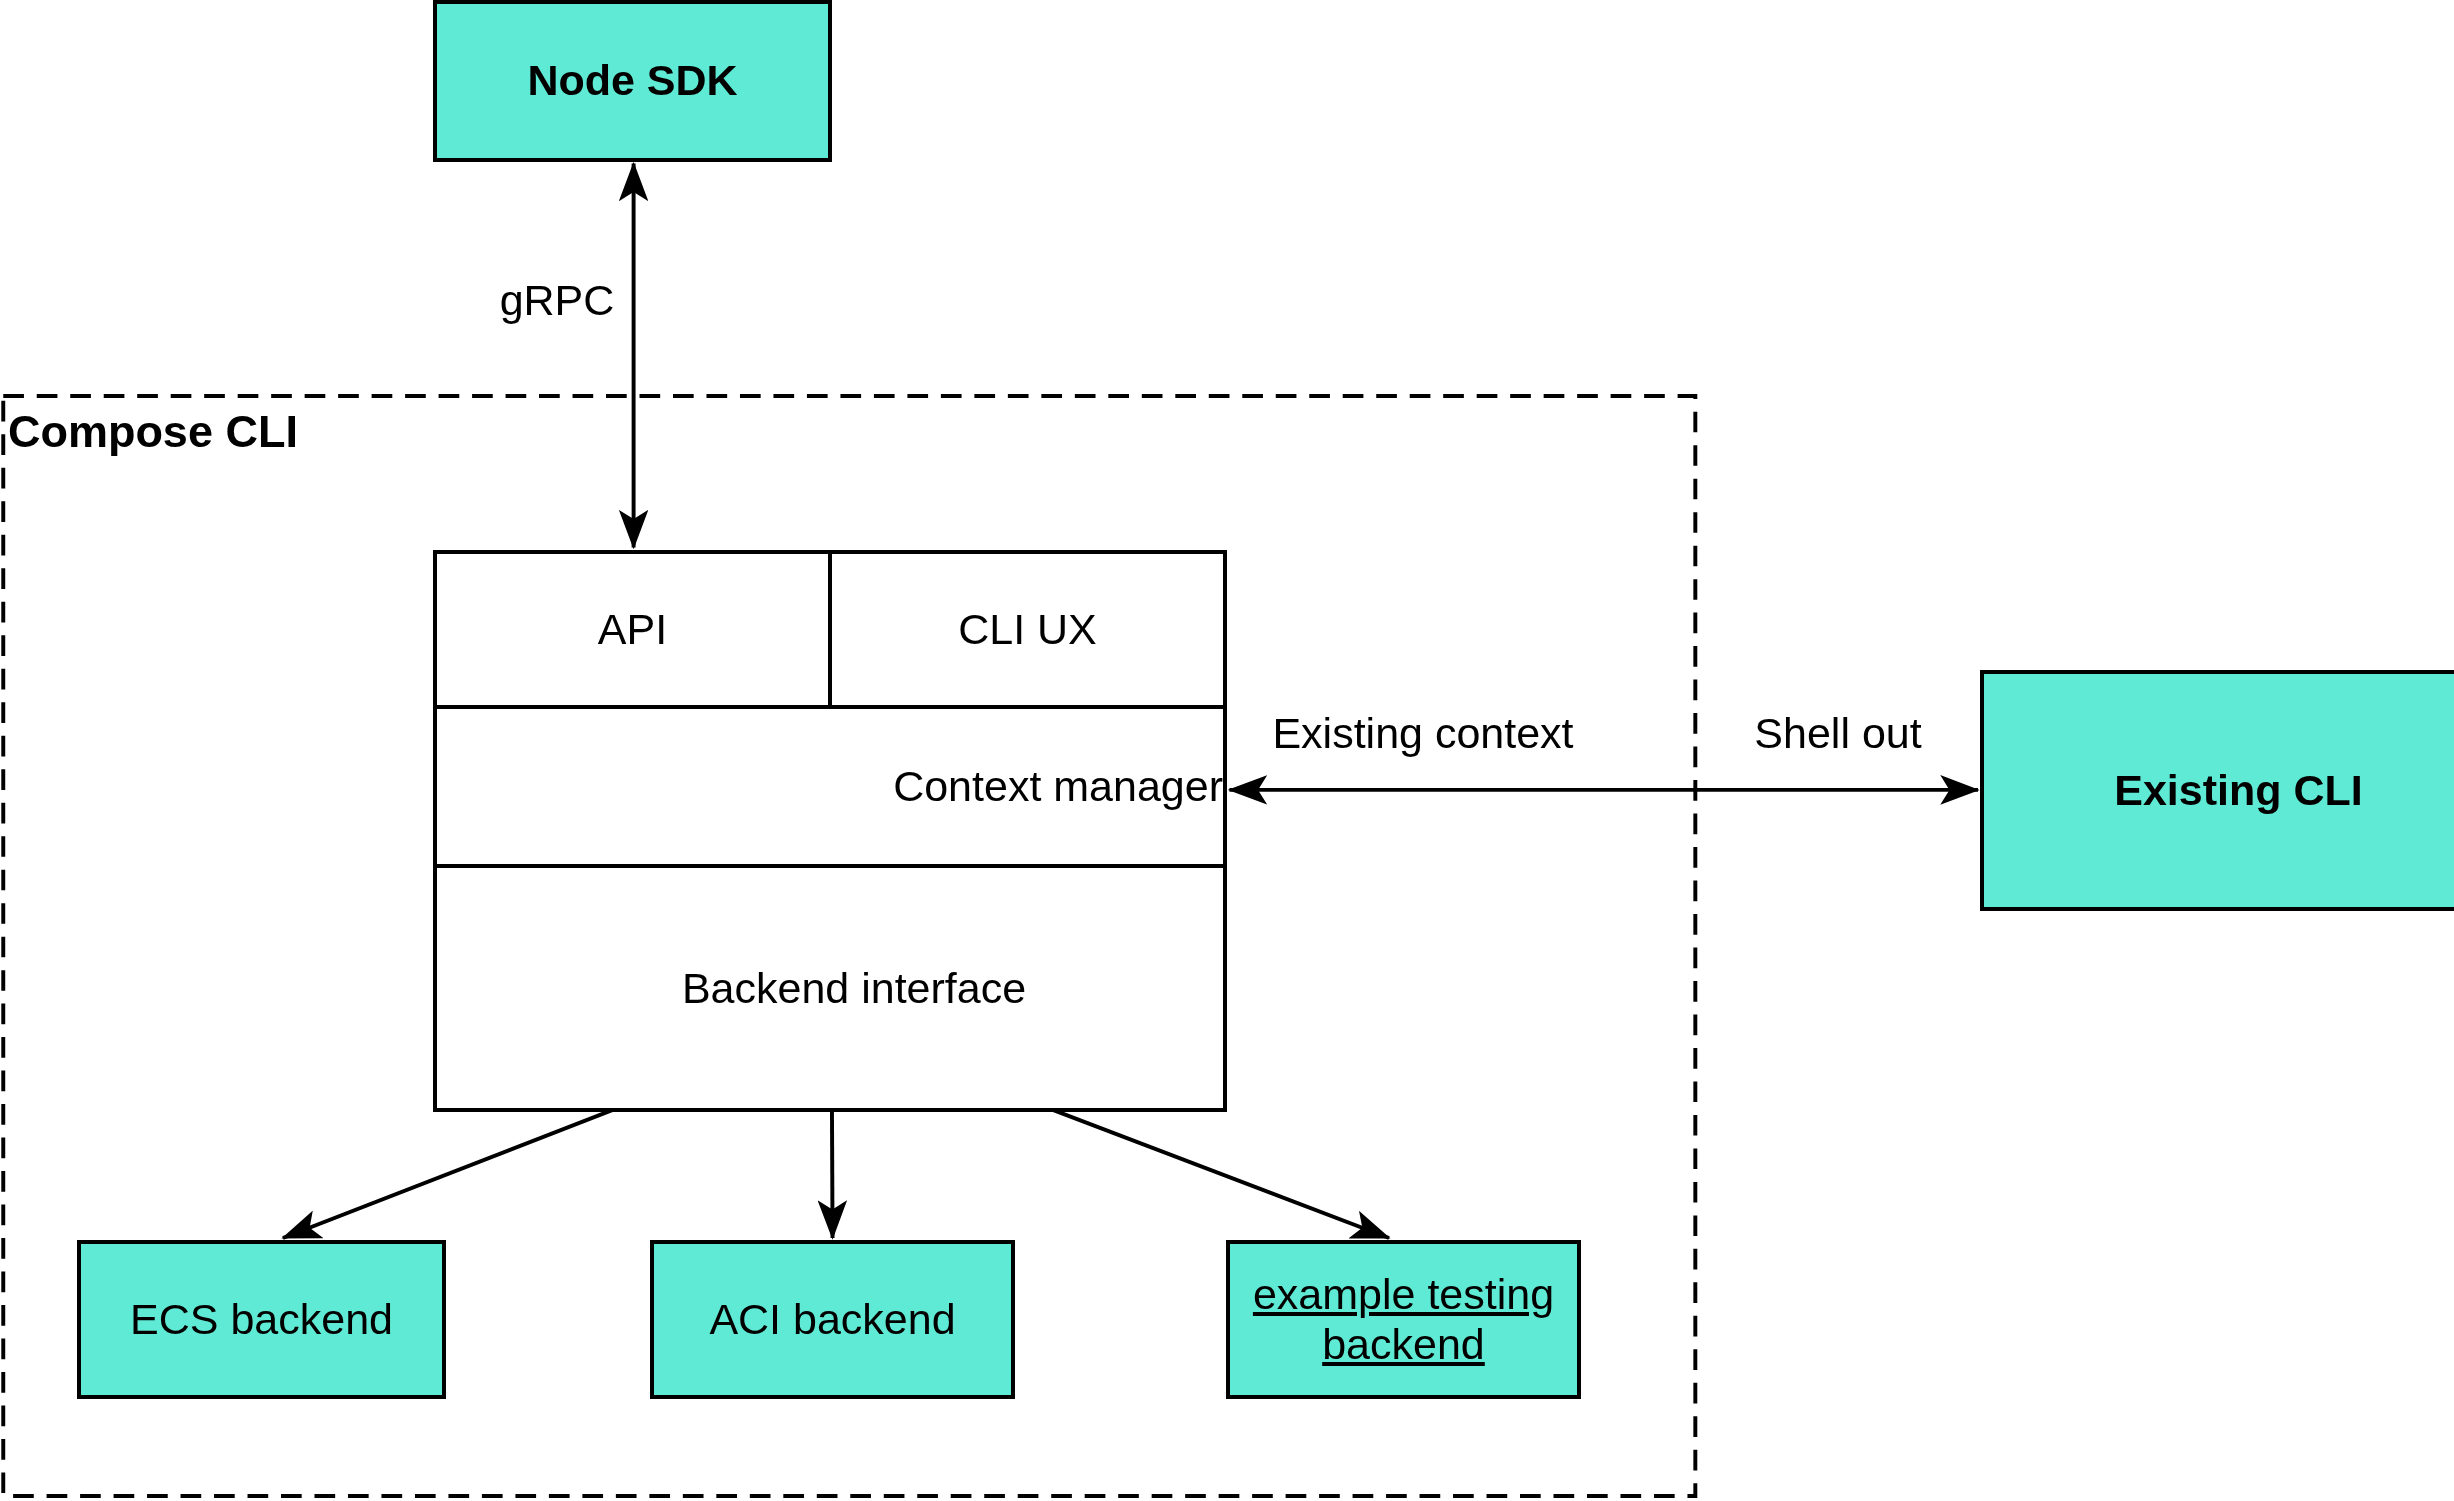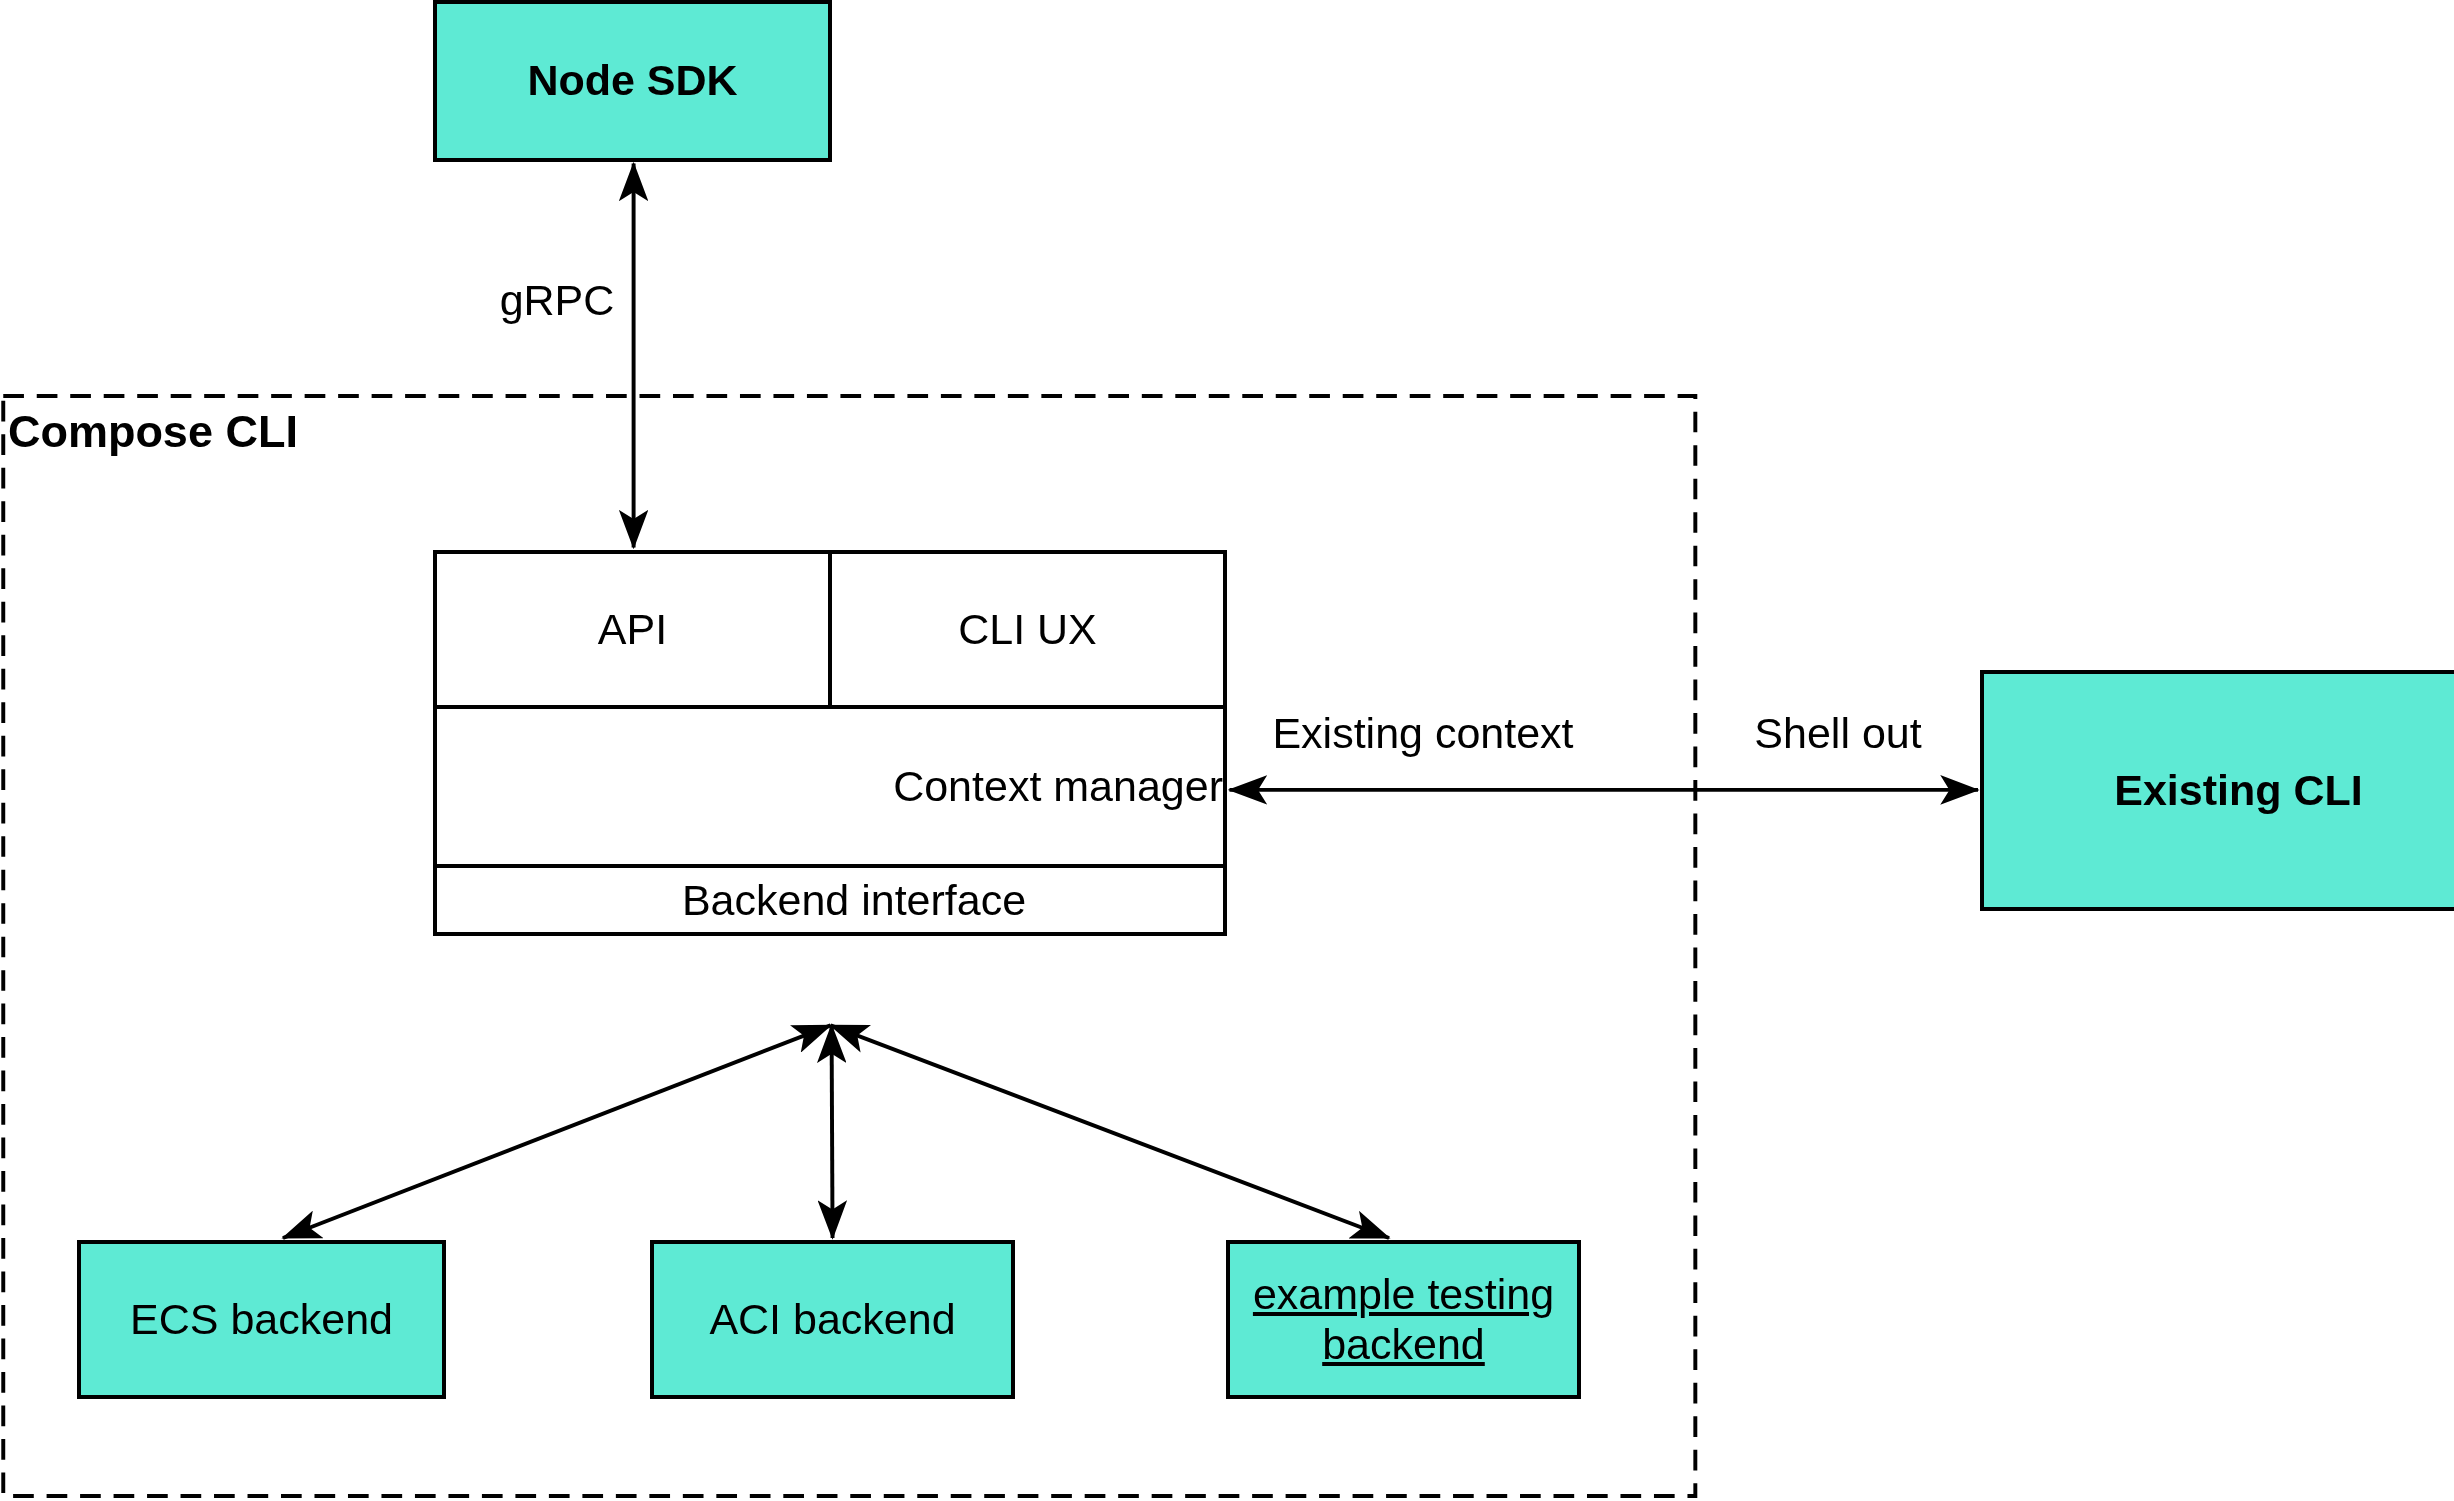--- a/index.html
+++ b/index.html
@@ -38,21 +38,21 @@
 
   .node-sdk    { left: 433px;  top: 0px;    width: 399px; height: 162px; }
   .existing-cli{ left: 1980px; top: 670px;  width: 517px; height: 241px; }
   .ecs-backend { left: 77px;   top: 1240px; width: 369px; height: 159px; }
   .aci-backend { left: 650px;  top: 1240px; width: 365px; height: 159px; }
   .example-backend { left: 1226px; top: 1240px; width: 355px; height: 159px; padding: 0 7.9px; text-decoration: underline; }
 
   .main-box {
     position: absolute;
     left: 433px; top: 550px;
-    width: 794px; height: 386px;
+    width: 794px; height: 562px;
     box-sizing: border-box;
     border: 4.9px solid #000000;
     background: #ffffff;
     display: flex;
     flex-direction: column;
     font-size: 43px;
   }
   .main-row-top {
     box-sizing: border-box;
     height: 155px;

